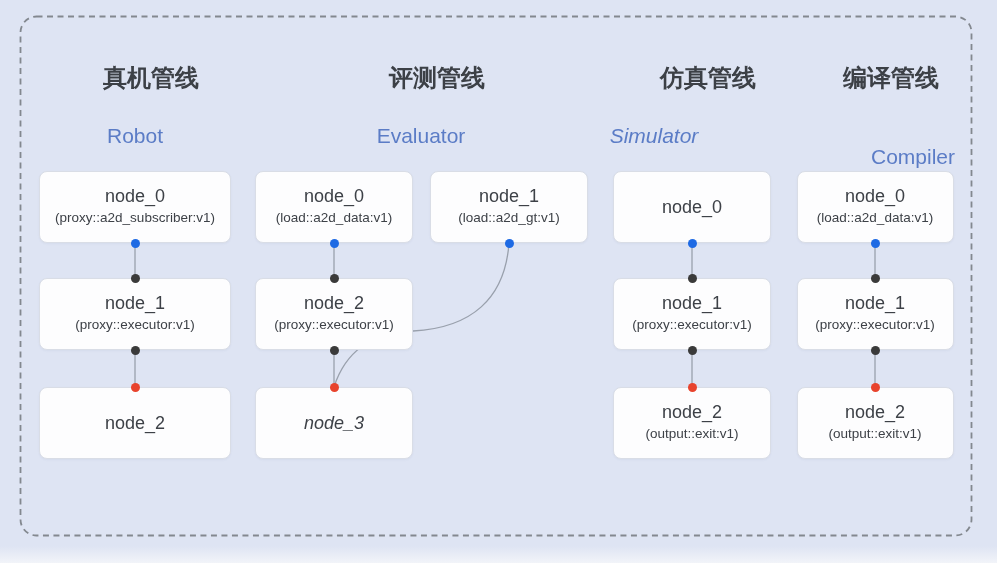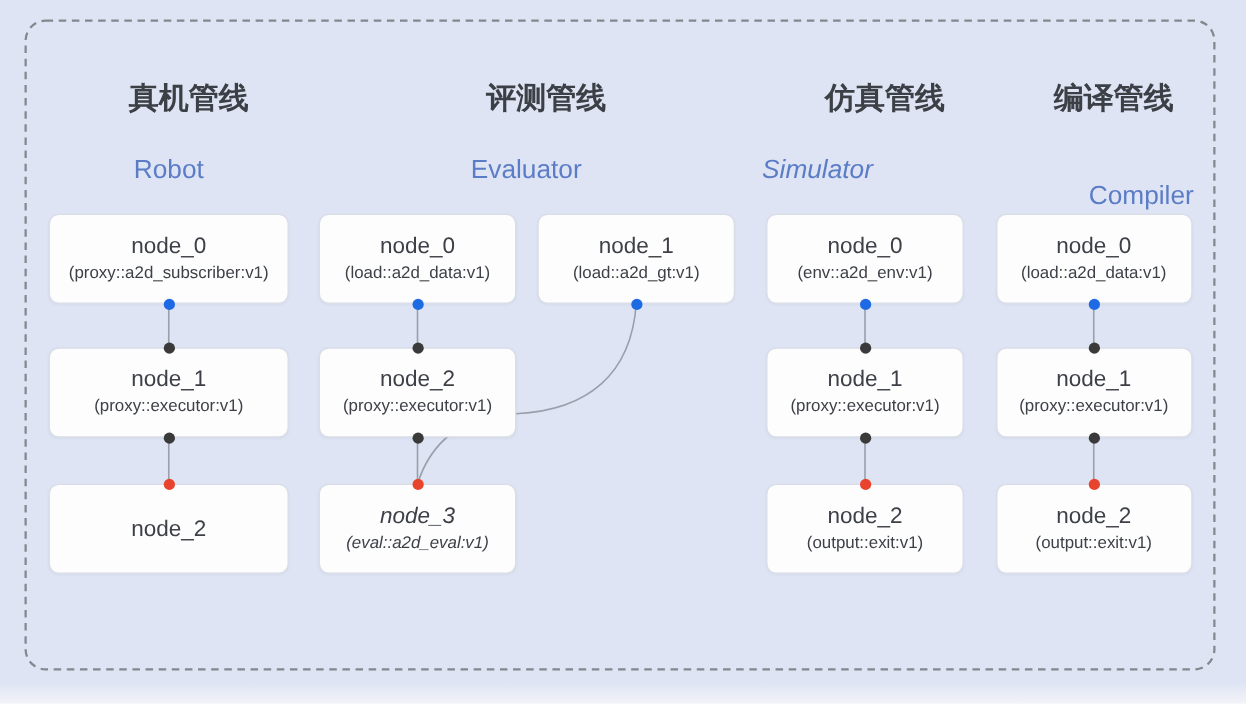--- a/index.html
+++ b/index.html
@@ -137,28 +137,26 @@
     </div>
     <div class="port-dot port-blue" style="left: 504.5px; top: 238.5px;"></div>
     <div class="node" style="left: 255px; top: 278px; width: 158px; height: 72px;">
       <span class="node-name">node_2</span>
       <span class="node-type">(proxy::executor:v1)</span>
     </div>
     <div class="port-dot port-dark" style="left: 329.5px; top: 273.5px;"></div>
     <div class="port-dot port-dark" style="left: 329.5px; top: 345.5px;"></div>
     <div class="node" style="left: 255px; top: 387px; width: 158px; height: 72px; font-style: italic;">
       <span class="node-name">node_3</span>
-      <span class="node-type">(eval::a2d_eval:v1)</span>
     </div>
     <div class="port-dot port-red" style="left: 329.5px; top: 382.5px;"></div>
     <div class="pipeline-title-zh" style="left: 692px; top: 62px;">仿真管线</div>
     <div class="pipeline-title-en" style="left: 654px; top: 124px; font-style: italic;">Simulator</div>
     <div class="node" style="left: 613px; top: 171px; width: 158px; height: 72px;">
       <span class="node-name">node_0</span>
-      <span class="node-type">(env::a2d_env:v1)</span>
     </div>
     <div class="port-dot port-blue" style="left: 687.5px; top: 238.5px;"></div>
     <div class="node" style="left: 613px; top: 278px; width: 158px; height: 72px;">
       <span class="node-name">node_1</span>
       <span class="node-type">(proxy::executor:v1)</span>
     </div>
     <div class="port-dot port-dark" style="left: 687.5px; top: 273.5px;"></div>
     <div class="port-dot port-dark" style="left: 687.5px; top: 345.5px;"></div>
     <div class="node" style="left: 613px; top: 387px; width: 158px; height: 72px;">
       <span class="node-name">node_2</span>

